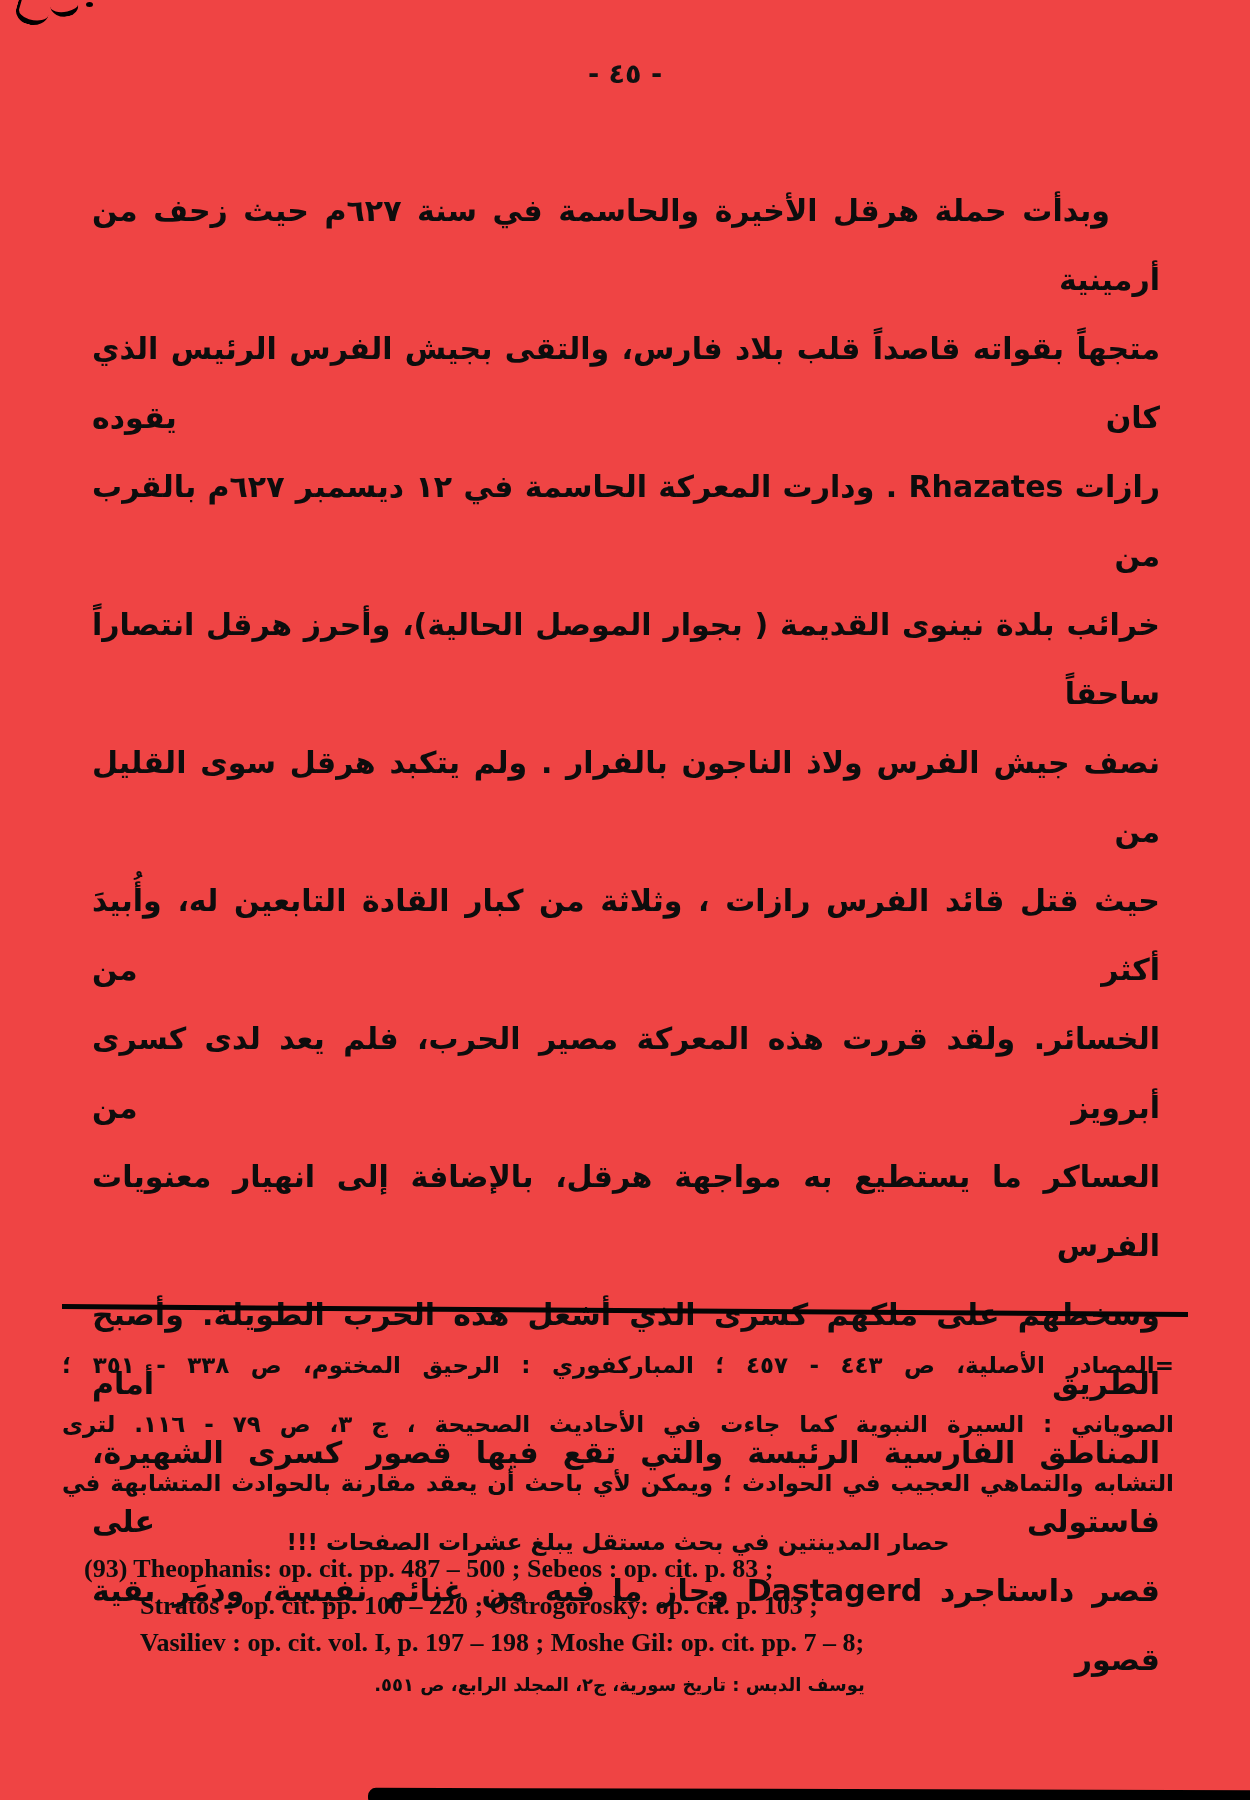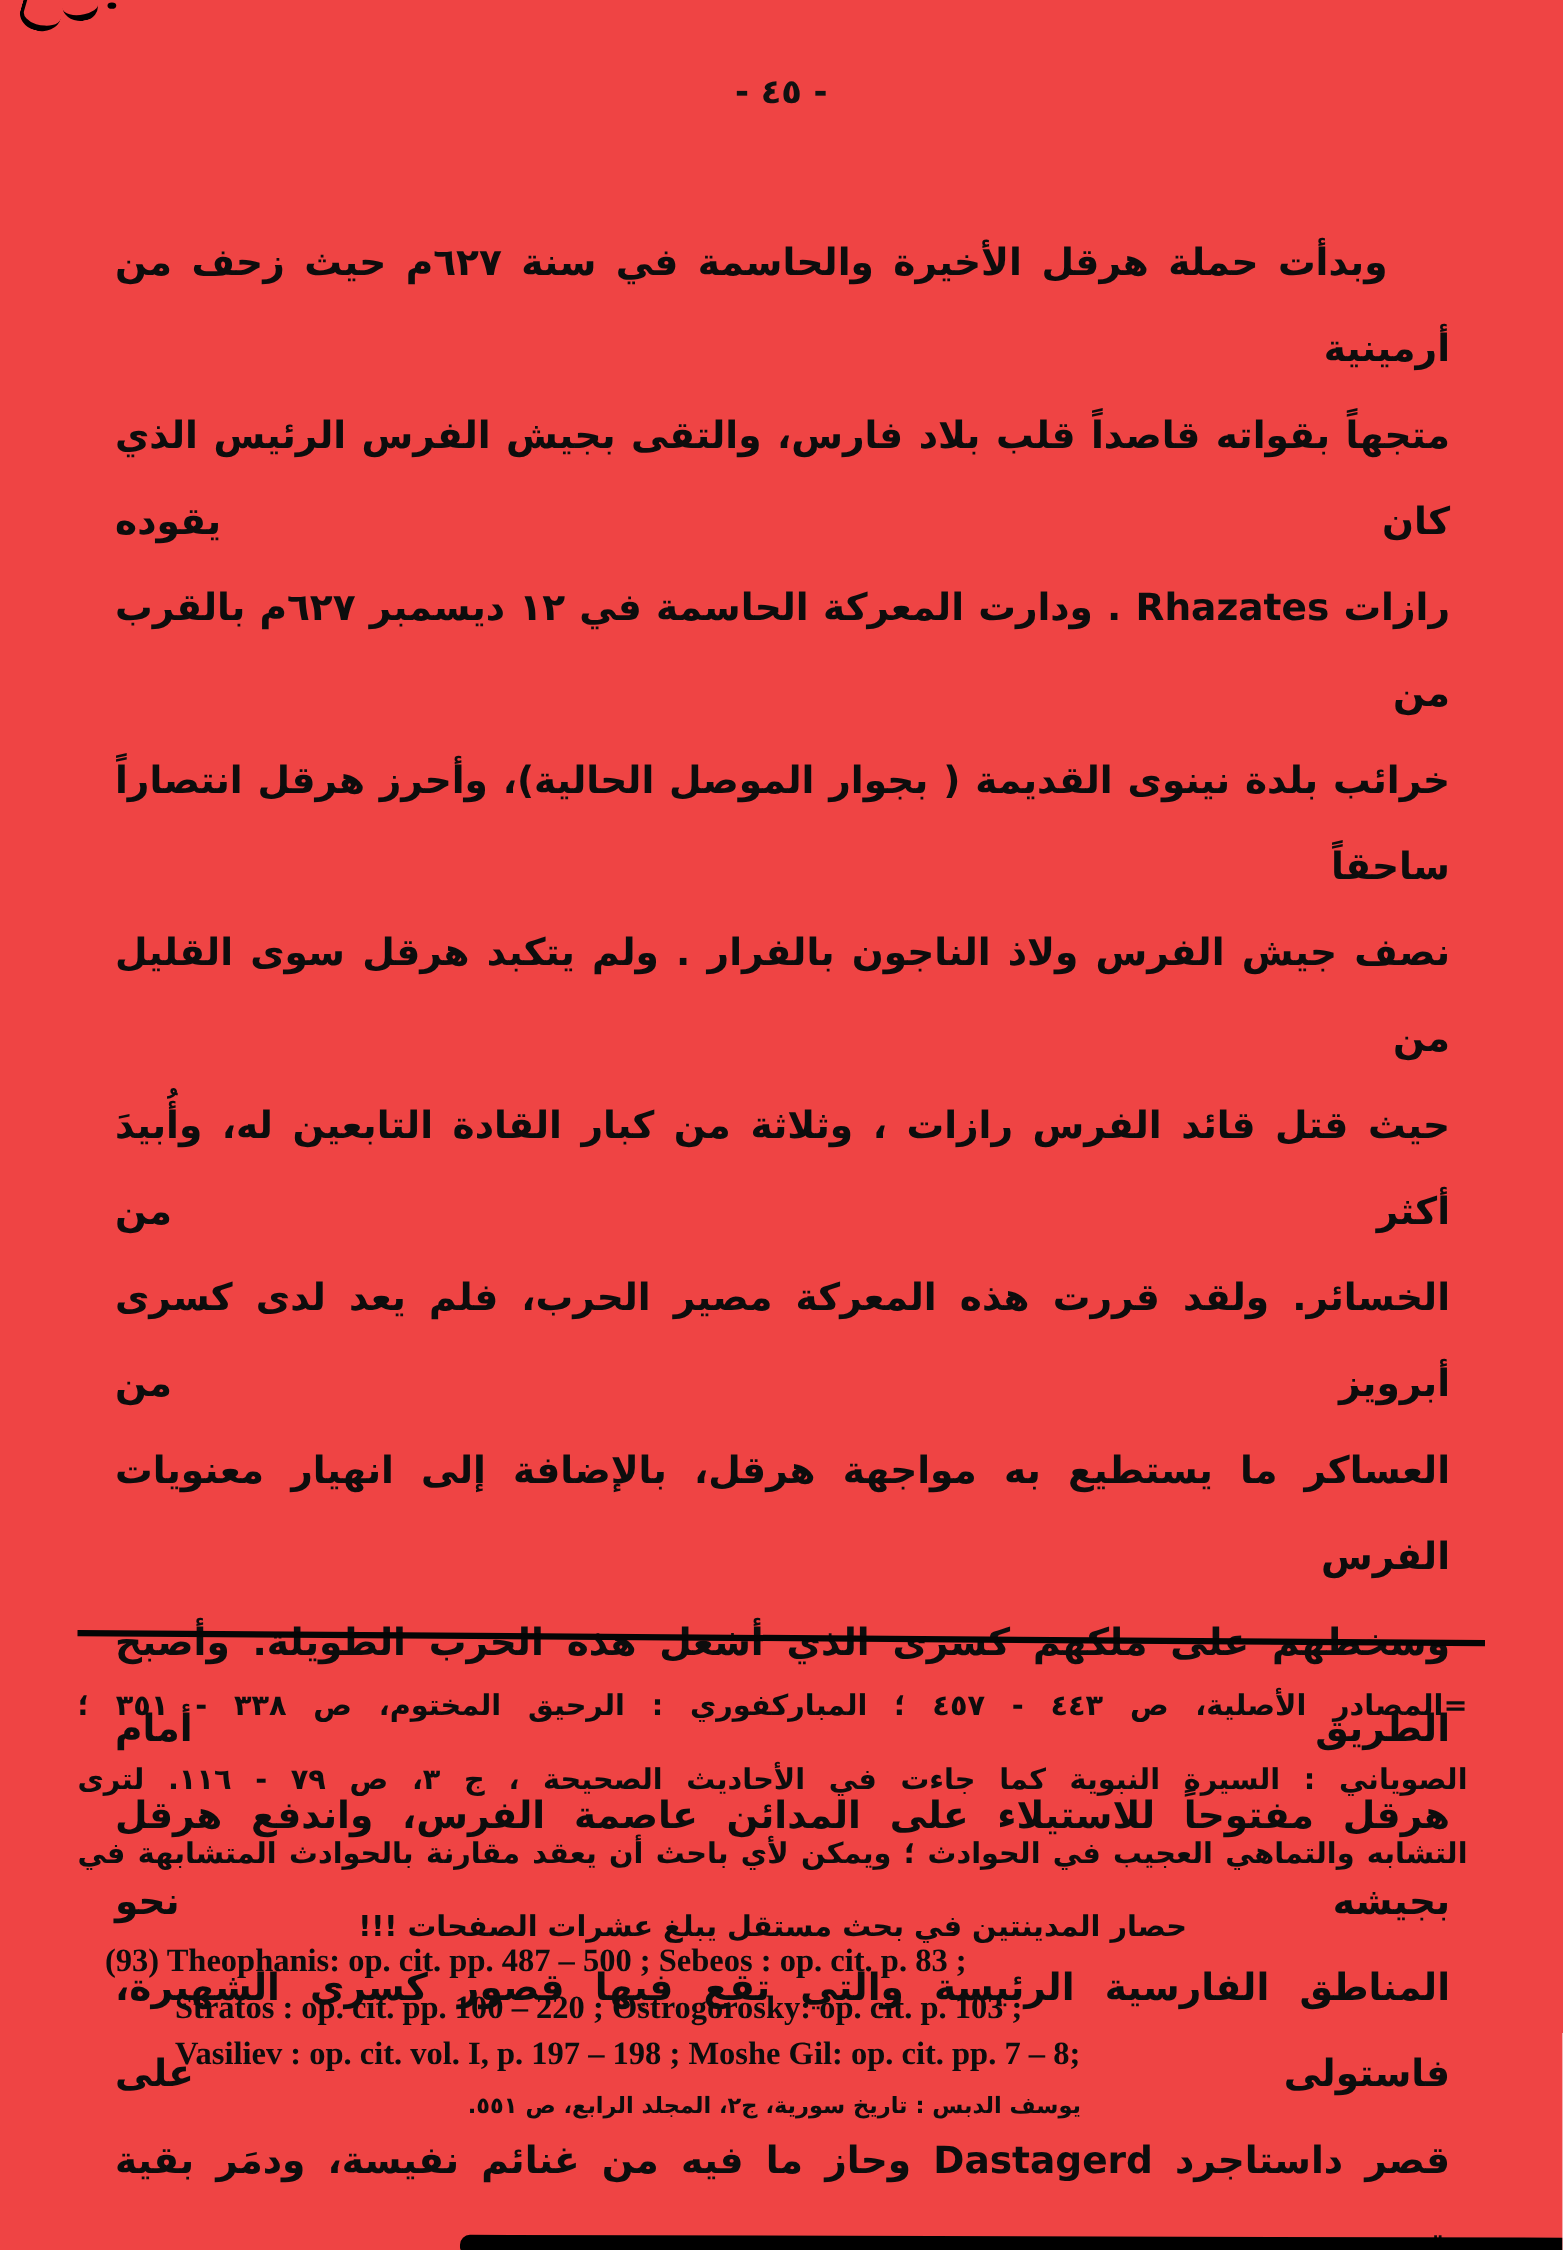--- a/index.html
+++ b/index.html
@@ -107,21 +107,20 @@
     <div class="para-1">
       <div class="line indent">وبدأت حملة هرقل الأخيرة والحاسمة في سنة ٦٢٧م حيث زحف من أرمينية</div>
       <div class="line">متجهاً بقواته قاصداً قلب بلاد فارس، والتقى بجيش الفرس الرئيس الذي كان يقوده</div>
       <div class="line">رازات Rhazates . ودارت المعركة الحاسمة في ١٢ ديسمبر ٦٢٧م بالقرب من</div>
       <div class="line">خرائب بلدة نينوى القديمة ( بجوار الموصل الحالية)، وأحرز هرقل انتصاراً ساحقاً</div>
       <div class="line">نصف جيش الفرس ولاذ الناجون بالفرار . ولم يتكبد هرقل سوى القليل من</div>
       <div class="line">حيث قتل قائد الفرس رازات ، وثلاثة من كبار القادة التابعين له، وأُبيدَ أكثر من</div>
       <div class="line">الخسائر. ولقد قررت هذه المعركة مصير الحرب، فلم يعد لدى كسرى أبرويز من</div>
       <div class="line">العساكر ما يستطيع به مواجهة هرقل، بالإضافة إلى انهيار معنويات الفرس</div>
       <div class="line">وسخطهم على ملكهم كسرى الذي أشعل هذه الحرب الطويلة. وأصبح الطريق أمام</div>
-      <div class="line">هرقل مفتوحاً للاستيلاء على المدائن عاصمة الفرس، واندفع هرقل بجيشه نحو</div>
       <div class="line">المناطق الفارسية الرئيسة والتي تقع فيها قصور كسرى الشهيرة، فاستولى على</div>
       <div class="line">قصر داستاجرد Dastagerd وحاز ما فيه من غنائم نفيسة، ودمَر بقية قصور</div>
 
     </div>
 
   </div>
 
   <div class="fn-rule"></div>
 
   <div class="footnotes">

